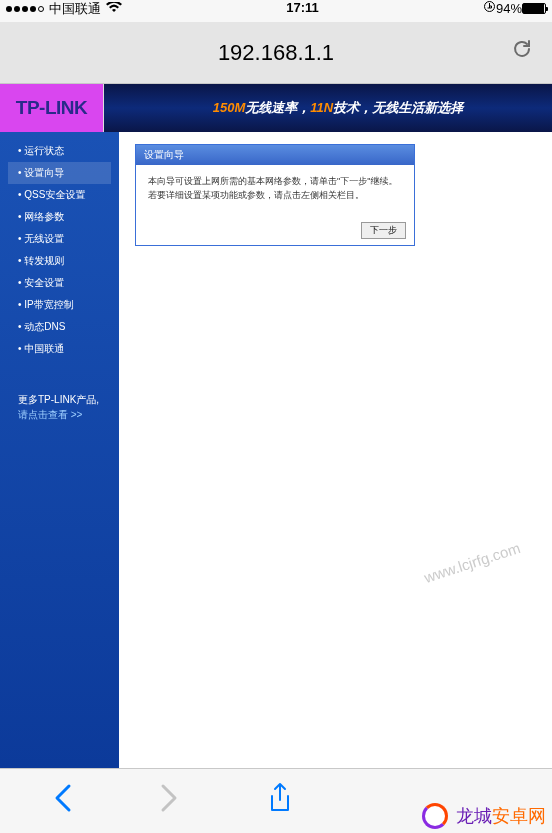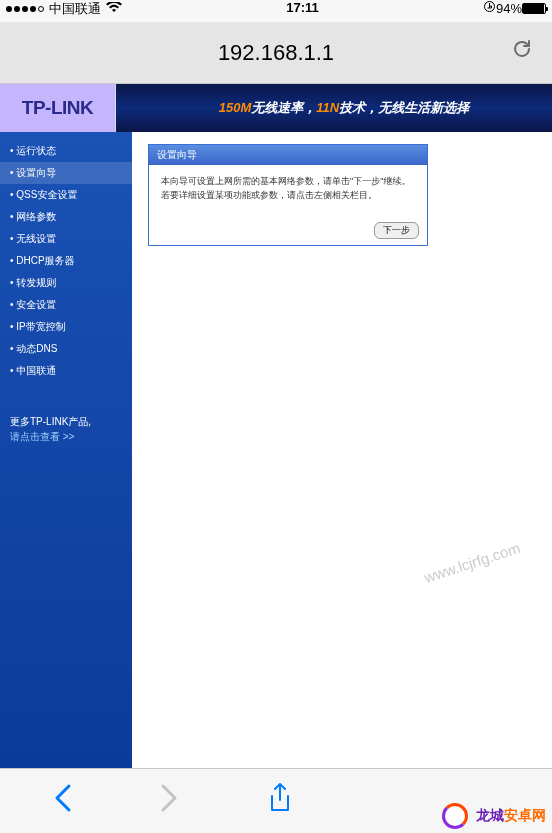--- a/index.html
+++ b/index.html
@@ -69,22 +69,22 @@
       height: 684px;
       background: #fff;
       overflow: hidden;
       position: relative;
     }
     .router-header {
       height: 48px;
       display: flex;
     }
     .logo-area {
-      width: 116px;
-      background: #c4b5fd;
+      width: 104px;
+      background: #d946ef;
       display: flex;
       align-items: center;
       justify-content: center;
       border-right: 1px solid #ddd;
     }
     .logo-text {
       font-family: Arial, sans-serif;
       font-weight: 900;
       font-size: 19px;
       letter-spacing: -0.5px;
@@ -103,23 +103,23 @@
       white-space: nowrap;
       padding-left: 20px;
     }
     .banner .orange { color: #ff8c00; }
 
     .router-body {
       display: flex;
       height: calc(100% - 48px);
     }
     .sidebar {
-      width: 132px;
+      width: 119px;
       background: linear-gradient(to bottom, #1a52b5 0%, #0c3a9a 100%);
-      padding: 8px 0;
+      padding: 8px 8px;
       color: #fff;
       font-size: 10px;
     }
     .sidebar-item {
       padding: 4px 10px;
       cursor: pointer;
       white-space: nowrap;
     }
     .sidebar-item.selected { background: rgba(255,255,255,0.15); }
     .sidebar-item::before { content: "• "; }
@@ -155,21 +155,21 @@
     }
     .panel-footer {
       text-align: right;
       padding: 4px 8px 6px;
     }
     .next-btn {
       font-size: 9px;
       padding: 1px 8px;
       background: #efefef;
       border: 1px solid #999;
-      border-radius: 6px;
+      border-radius: 0;
       cursor: pointer;
     }
 
     
     .toolbar {
       height: 65px;
       background: #f6f6f6;
       border-top: 1px solid #c8c8c8;
       display: flex;
       align-items: center;
@@ -192,22 +192,22 @@
     .watermark.wm1 { top: 470px; right: 30px; }
 
     .brand-corner {
       position: absolute;
       bottom: 0;
       right: 0;
       display: flex;
       align-items: center;
       padding: 4px 6px;
       gap: 8px;
-      font-size: 14px;
-      font-weight: bold;
+      font-size: 18px;
+      font-weight: normal;
     }
     .brand-logo {
       width: 26px; height: 26px; border-radius: 50%;
       border: 3px solid #8a2be2;
       border-top-color: #ff4500;
       border-right-color: #ff4500;
       background: #fff;
     }
     .brand-text .purple { color: #6a1fb5; }
     .brand-text .orange { color: #ff6a00; }
@@ -267,21 +267,20 @@
     </div>
   </div>
 
   <div class="router-body">
     <div class="sidebar">
       <div class="sidebar-item"><span>运行状态</span></div>
       <div class="sidebar-item selected"><span>设置向导</span></div>
       <div class="sidebar-item"><span>QSS安全设置</span></div>
       <div class="sidebar-item"><span>网络参数</span></div>
       <div class="sidebar-item"><span>无线设置</span></div>
-      <div class="sidebar-item"><span>DHCP服务器</span></div>
       <div class="sidebar-item"><span>转发规则</span></div>
       <div class="sidebar-item"><span>安全设置</span></div>
       <div class="sidebar-item"><span>IP带宽控制</span></div>
       <div class="sidebar-item"><span>动态DNS</span></div>
       <div class="sidebar-item"><span>中国联通</span></div>
       <div class="sidebar-extra">
         <span>更多TP-LINK产品,</span><br>
         <a>请点击查看 &gt;&gt;</a>
       </div>
     </div>

